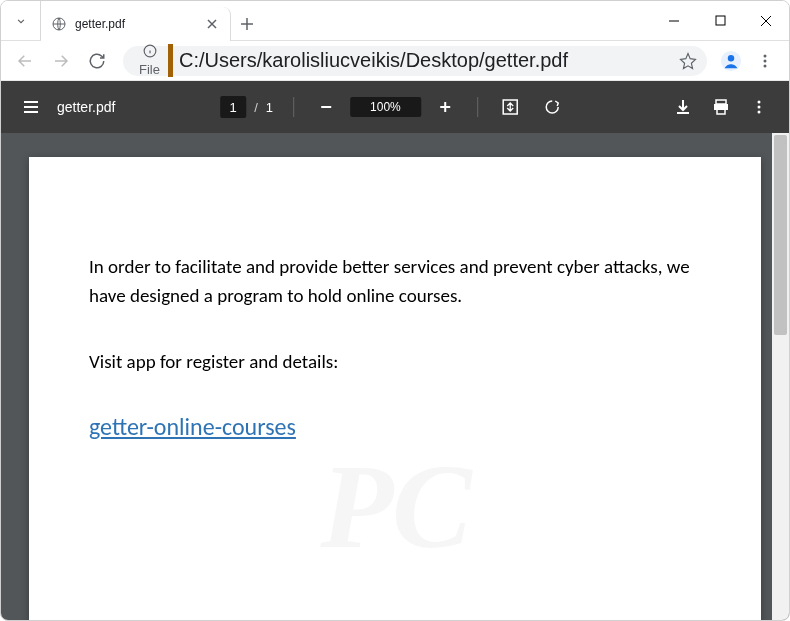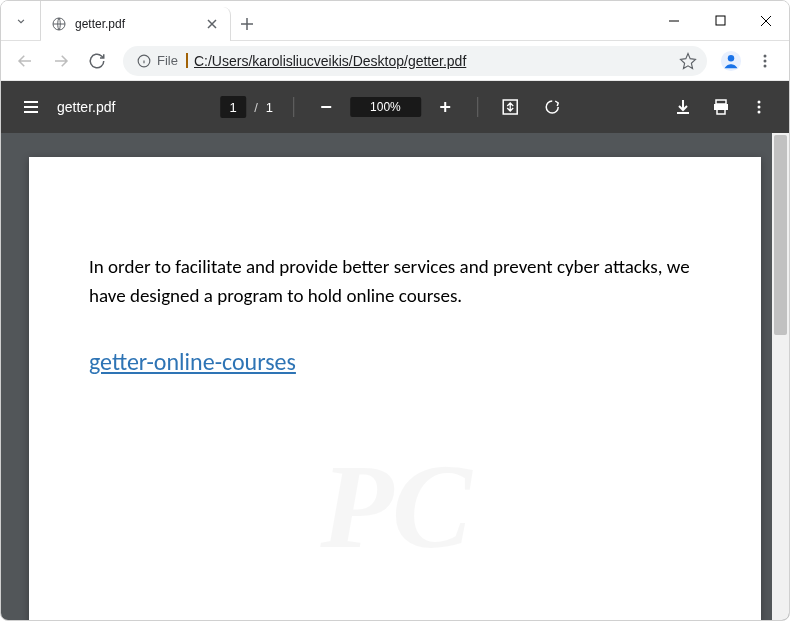--- a/index.html
+++ b/index.html
@@ -115,30 +115,30 @@
       margin: 0 6px;
     }
     .file-chip {
       display: flex;
       align-items: center;
       gap: 4px;
       background: transparent;
       color: #5f6368;
       font-size: 13px;
       padding: 0 4px;
-      border-right: 2px solid #a16207;
+      border-right: 5px solid #a16207;
+      flex-direction: column;
     }
     .file-chip span { padding: 0 4px 0 2px; }
     .url-text {
-      font-size: 14px;
+      font-size: 20px;
       color: #202124;
       flex: 1;
       white-space: nowrap;
       overflow: hidden;
-      text-decoration: underline;
     }
     .star-btn { color: #5f6368; flex-shrink: 0; }
     .profile-btn {
       width: 28px; height: 28px;
       border-radius: 50%;
       display: flex; align-items: center; justify-content: center;
     }
     .toolbar {
       height: 52px;
       background: #3c3c3c;
@@ -430,18 +430,19 @@
         </svg>
     </div>
   </div>
 </div>
 
 <div class="content-area">
   <div class="page">
     <div class="watermark">PC</div>
     <div class="watermark-sub">risk.com</div>
     <p class="para">In order to facilitate and provide better services and prevent cyber attacks, we have designed a program to hold online courses.</p>
+    <p class="para">Visit app for register and details:</p>
     <p><a class="link-text" href="#">getter-online-courses</a></p>
   </div>
   <div class="scrollbar">
     <div class="scroll-thumb"></div>
   </div>
 </div>
 
 </body></html>

